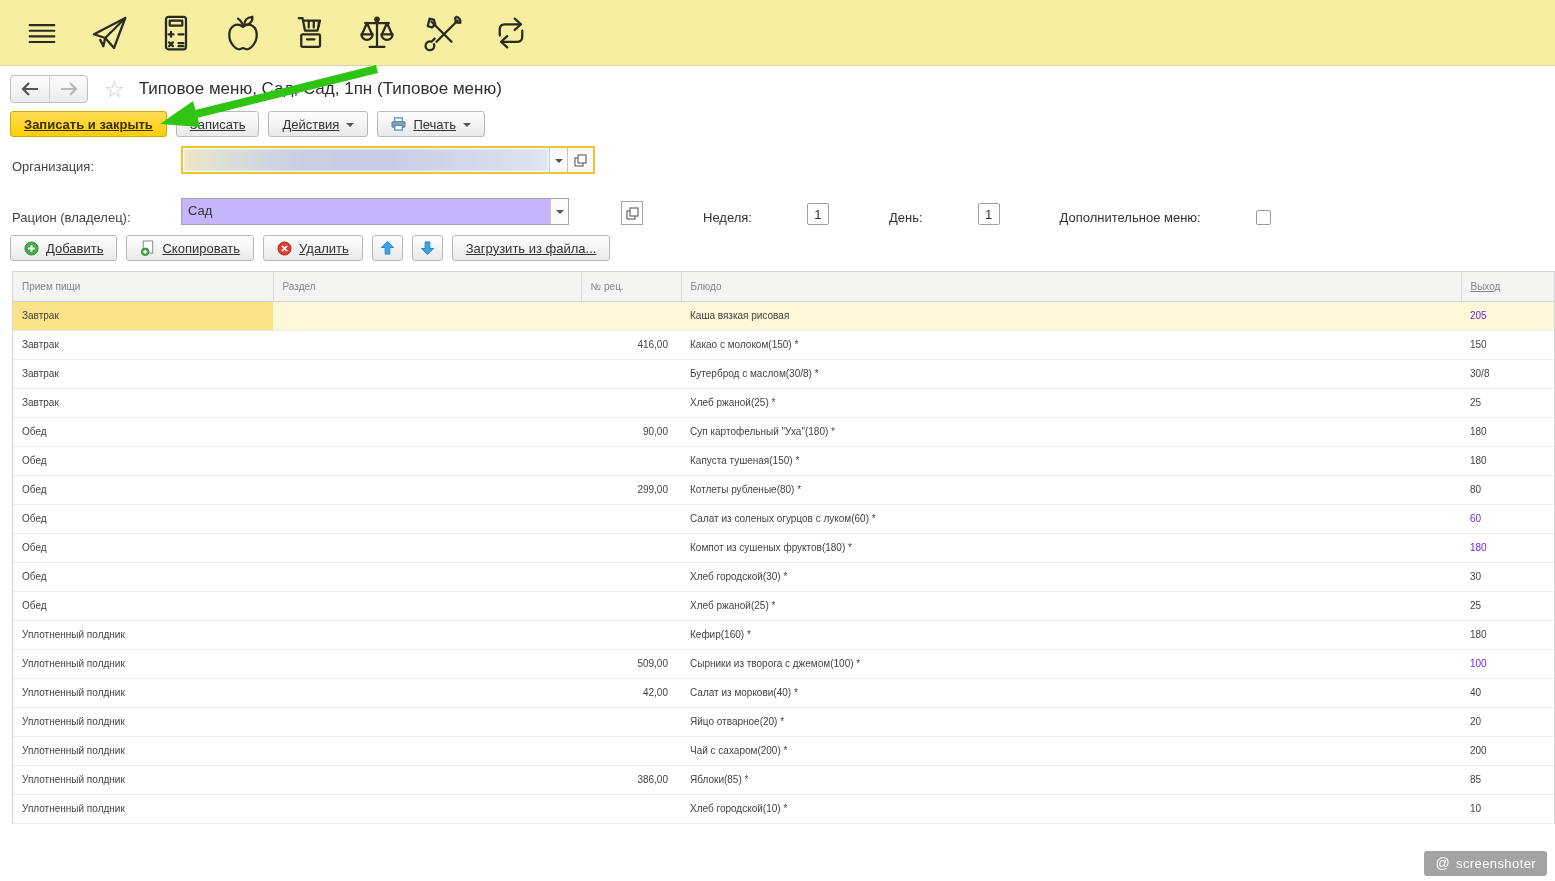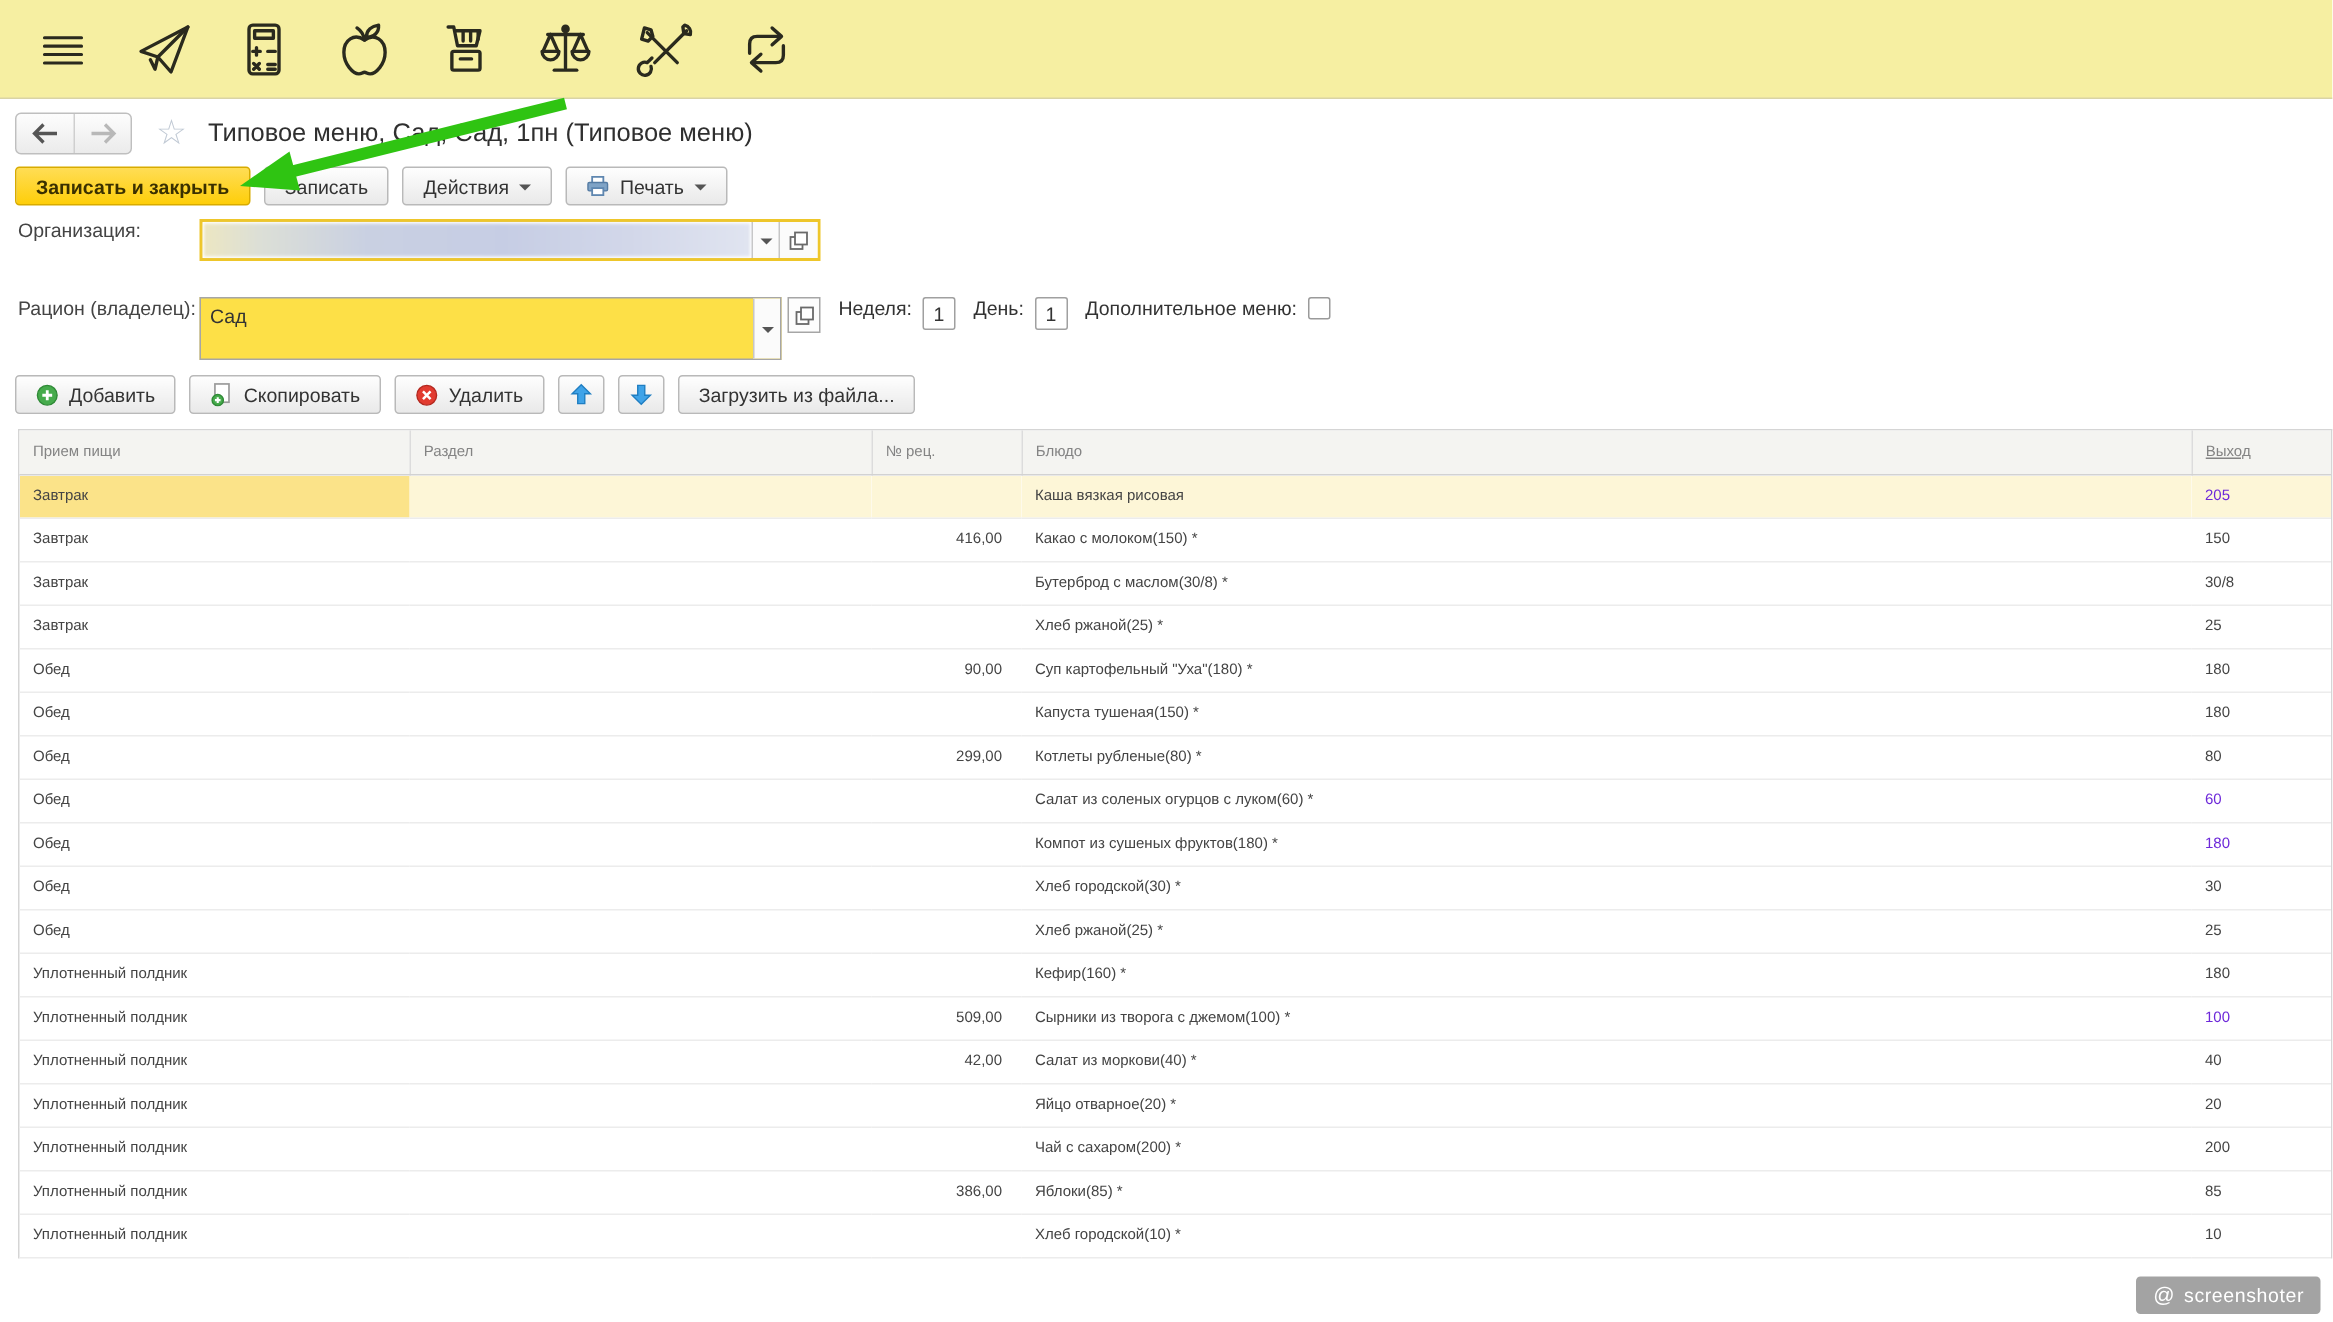--- a/index.html
+++ b/index.html
@@ -23,40 +23,40 @@
   .nav-btn { width:38px; height:26px; display:flex; align-items:center; justify-content:center; cursor:pointer; }
   .nav-btn + .nav-btn { border-left:1px solid #cfcfcf; }
   .star { margin-left:16px; font-family:"DejaVu Sans",sans-serif; font-size:23px; color:#c0c9d4; cursor:pointer; line-height:1; }
   .title { margin-left:14px; font-size:17px; color:#2f2f2f; }
 
   
   .cmd-row { display:flex; gap:9px; margin:8px 0 0 10px; }
   .btn {
     height:26px; padding:0 13px; display:inline-flex; align-items:center; gap:7px;
     border:1px solid #b9b9b9; border-radius:3px; background:linear-gradient(#fefefe,#e9e9e9);
-    font-size:13px; color:#333; cursor:pointer; white-space:nowrap;
+    font-size:13px; color:#333; cursor:pointer; white-space:nowrap;text-decoration:underline;
   }
   .btn-primary {
     background:linear-gradient(#ffdd55,#fece0a); border:1px solid #d8ab00;
     font-weight:bold; color:#3a3000;
   }
   .caret { width:0; height:0; border-left:4px solid transparent; border-right:4px solid transparent;
            border-top:4px solid #555; margin-top:1px; }
 
   
-  .form-row { display:flex; align-items:flex-start; margin-left:12px; font-size:13px; }
+  .form-row { display:flex; align-items:flex-end; margin-left:12px; font-size:13px;gap:48px; }
   .form-row.org { margin-top:9px; }
   .form-row.ration { margin-top:24px; }
   .f-label { color:#444; width:121px; flex:0 0 auto; }
   .org-group { display:flex; align-items:stretch; width:414px; height:28px;
                border:2px solid #eec62a; background:#fff; }
   .blur-field { flex:1; margin:1px; background:linear-gradient(90deg,#ece6c2 0%,#dcdfd6 10%,#c9d0e2 30%,#c6cde4 55%,#d2d7e9 78%,#e0e4f0 100%); filter:blur(1px); }
   .seg { width:18px; display:flex; align-items:center; justify-content:center; border-left:1px solid #c6c6c6; background:#fbfbfb; cursor:pointer; }
   .seg-open { width:26px; }
-  .field-group { display:flex; align-items:stretch; width:388px; height:42px; border:1px solid #a6a6a6; background:#fde047; }
+  .field-group { display:flex; align-items:stretch; width:388px; height:27px; border:1px solid #a6a6a6; background:#c4b5fd; }
   .field-text { flex:1; padding:4px 0 0 6px; font-size:13px; color:#333; }
   .open-btn { width:22px; height:24px; border:1px solid #a6a6a6; margin-left:4px; display:flex; align-items:center; justify-content:center; background:#fdfdfd; cursor:pointer; }
   .mini-input { width:22px; height:22px; border:1px solid #a0a0a0; border-radius:2px; text-align:center;
                 font-size:13px; font-family:inherit; color:#333; padding:0; margin-left:7px; }
   .ml10 { margin-left:12px; }
   .checkbox { width:15px; height:15px; border:1px solid #9a9a9a; border-radius:2px; background:#fff; margin-left:7px; cursor:pointer; }
 
   
   .actions-row { display:flex; gap:9px; margin:10px 0 0 10px; align-items:center; }
   .icon-sq { width:31px; justify-content:center; padding:0; }

